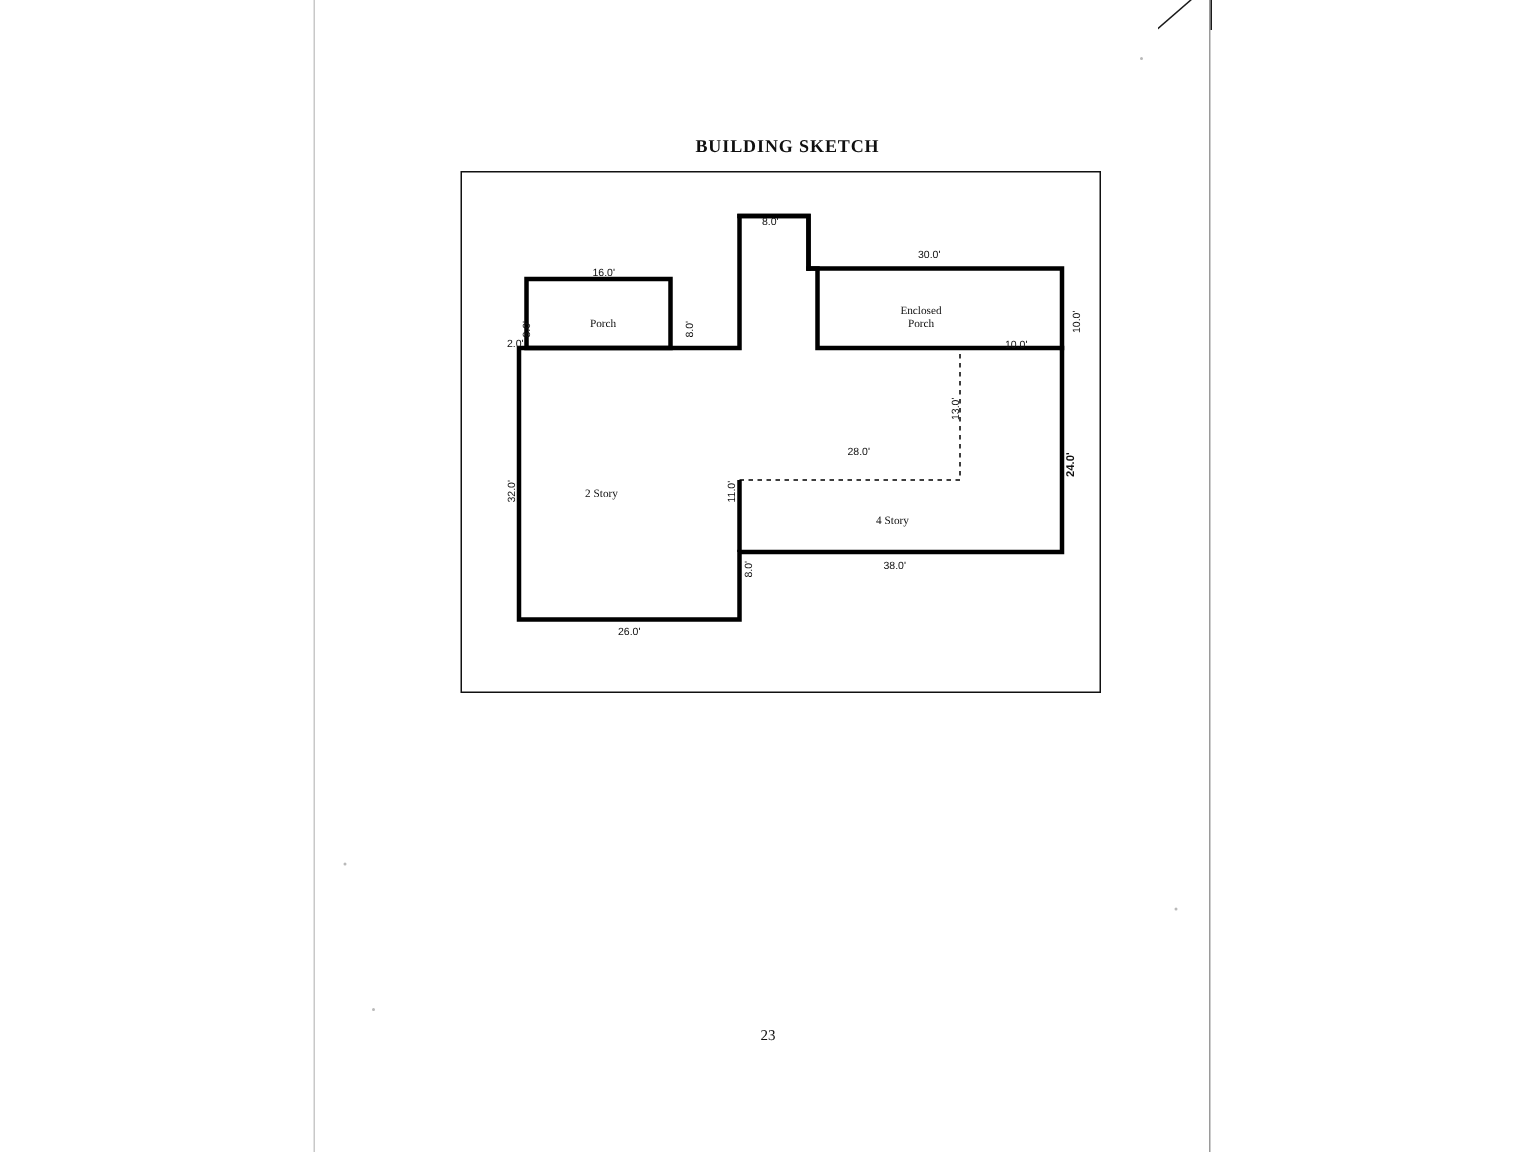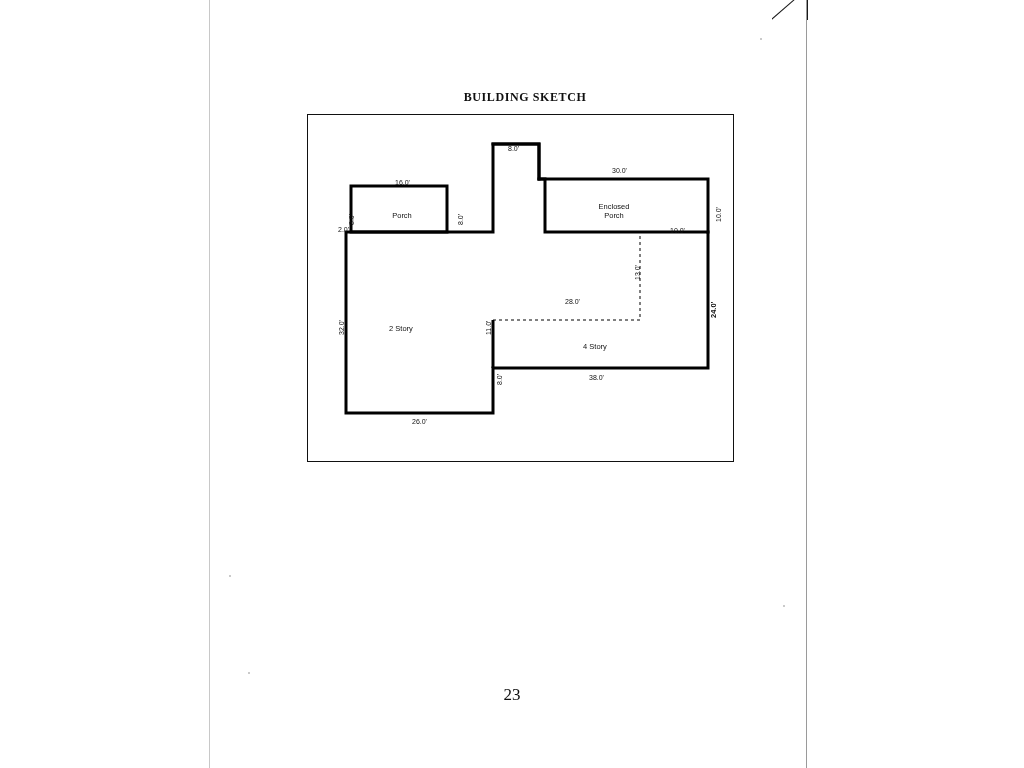--- a/index.html
+++ b/index.html
@@ -67,21 +67,21 @@
     color: #101010;
     padding-left: 13px;
   }
 
   #page-number {
     position: absolute;
     left: 0;
     top: 685px;
     width: 1024px;
     text-align: center;
-    font-size: 17px;
+    font-size: 10px;
     color: #101010;
   }
 
   
   #sketch-frame {
     position: absolute;
     left: 307px;
     top: 114px;
     width: 427px;
     height: 348px;
@@ -109,21 +109,21 @@
   .dim-label.bold {
     font-weight: bold;
     font-size: 7.5px;
   }
   .rot {
     transform: rotate(-90deg);
     transform-origin: left top;
   }
   .room-label {
     position: absolute;
-    font-family: Liberation Sans, sans-serif;
+    font-family: Liberation Serif, serif;
     font-size: 7.5px;
     color: #111111;
     text-align: center;
     white-space: nowrap;
     line-height: 1.25;
   }
   
   .speck {
     position: absolute;
     background: #b9b9b9;

